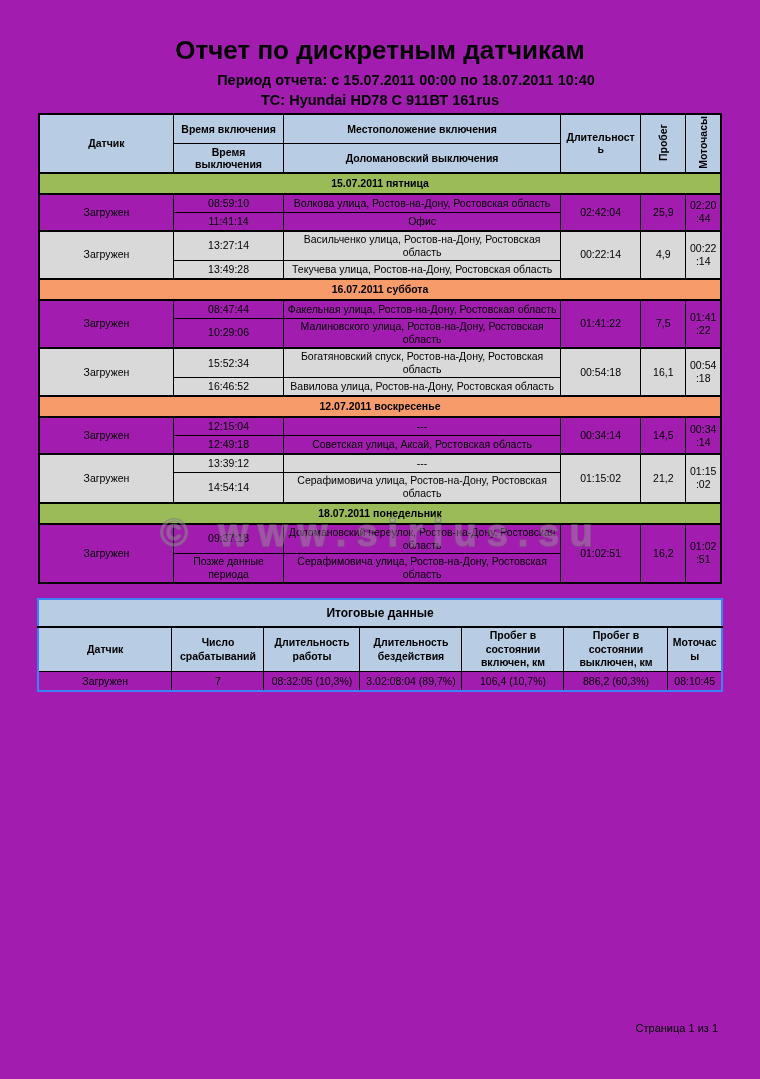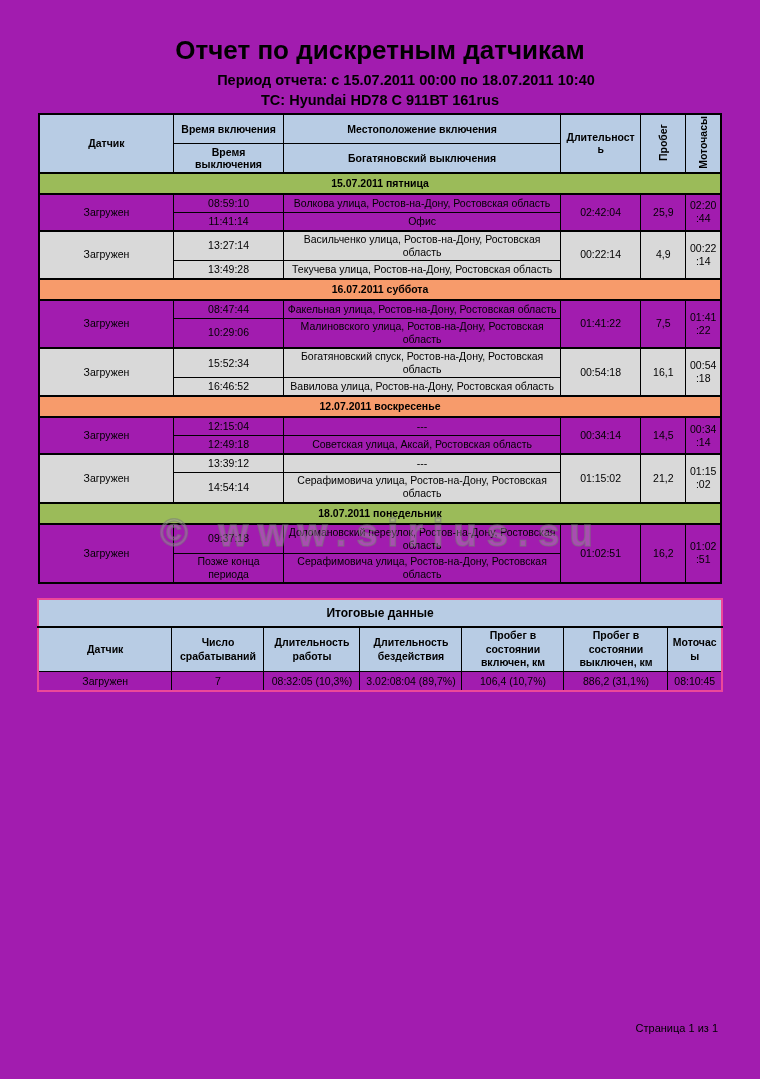--- a/index.html
+++ b/index.html
@@ -46,21 +46,21 @@
     display:inline-block;
     font-size:10.5px;font-weight:bold;
     line-height:1;
   }
   
   .mc-sensor{width:134px;} .mc-time{width:110px;} .mc-loc{width:276px;}
   .mc-dur{width:80px;} .mc-mil{width:45px;} .mc-mh{width:35px;}
 
   
   .summary-wrap{margin-top:14px;}
-  .summary-table{border:2px solid #ec4899;}
+  .summary-table{border:2px solid #3b82f6;}
   .summary-table .title-row td{
     background:#b8cce4;font-weight:bold;font-size:12px;height:24px;
     border-bottom:2px solid #000;
   }
   .summary-table th{height:32px;line-height:1.3;}
   .summary-table td{height:16px;}
   .sc-sensor{width:134px;} .sc-count{width:92px;} .sc-work{width:96px;}
   .sc-idle{width:102px;} .sc-mon{width:102px;} .sc-moff{width:104px;} .sc-mh{width:54px;}
 
   
@@ -107,21 +107,21 @@
         <tr>
       <th rowspan="2">Датчик</th>
       <th>Время включения</th>
       <th>Местоположение включения</th>
       <th rowspan="2">Длительность</th>
       <th rowspan="2"><span class="vertical">Пробег</span></th>
       <th rowspan="2"><span class="vertical">Моточасы</span></th>
     </tr>
     <tr>
       <th>Время выключения</th>
-      <th>Богатяновский выключения</th>
+      <th>Доломановский выключения</th>
     </tr>
 
     <tr class="section green">
       <td colspan="6">15.07.2011 пятница</td>
     </tr>
     <tr class="rg-first">
       <td rowspan="2">Загружен</td>
       <td>08:59:10</td>
       <td>Волкова улица, Ростов-на-Дону, Ростовская область</td>
       <td rowspan="2">02:42:04</td>
@@ -206,21 +206,21 @@
     </tr>
     <tr class="rg-first">
       <td rowspan="2">Загружен</td>
       <td>09:37:18</td>
       <td>Доломановский переулок, Ростов-на-Дону, Ростовская область</td>
       <td rowspan="2">01:02:51</td>
       <td rowspan="2">16,2</td>
       <td rowspan="2">01:02:51</td>
     </tr>
     <tr>
-      <td>Позже конца периода</td>
+      <td>Позже данные периода</td>
       <td>Серафимовича улица, Ростов-на-Дону, Ростовская область</td>
     </tr>
   </tbody>
     </table>
 
   <div class="summary-wrap">
     <table class="summary-table">
       <colgroup>
         <col class="sc-sensor">
           <col class="sc-count">
@@ -242,21 +242,21 @@
         <th>Пробег в состоянии включен, км</th>
         <th>Пробег в состоянии выключен, км</th>
         <th>Моточасы</th>
       </tr>
       <tr>
         <td>Загружен</td>
         <td>7</td>
         <td>08:32:05 (10,3%)</td>
         <td>3.02:08:04 (89,7%)</td>
         <td>106,4 (10,7%)</td>
-        <td>886,2 (31,1%)</td>
+        <td>886,2 (60,3%)</td>
         <td>08:10:45</td>
       </tr>
     </tbody>
       </table>
   </div>
 
   <div class="watermark">© www.sirius.su</div>
 
   <div class="page-footer">Страница 1 из 1</div>
 

